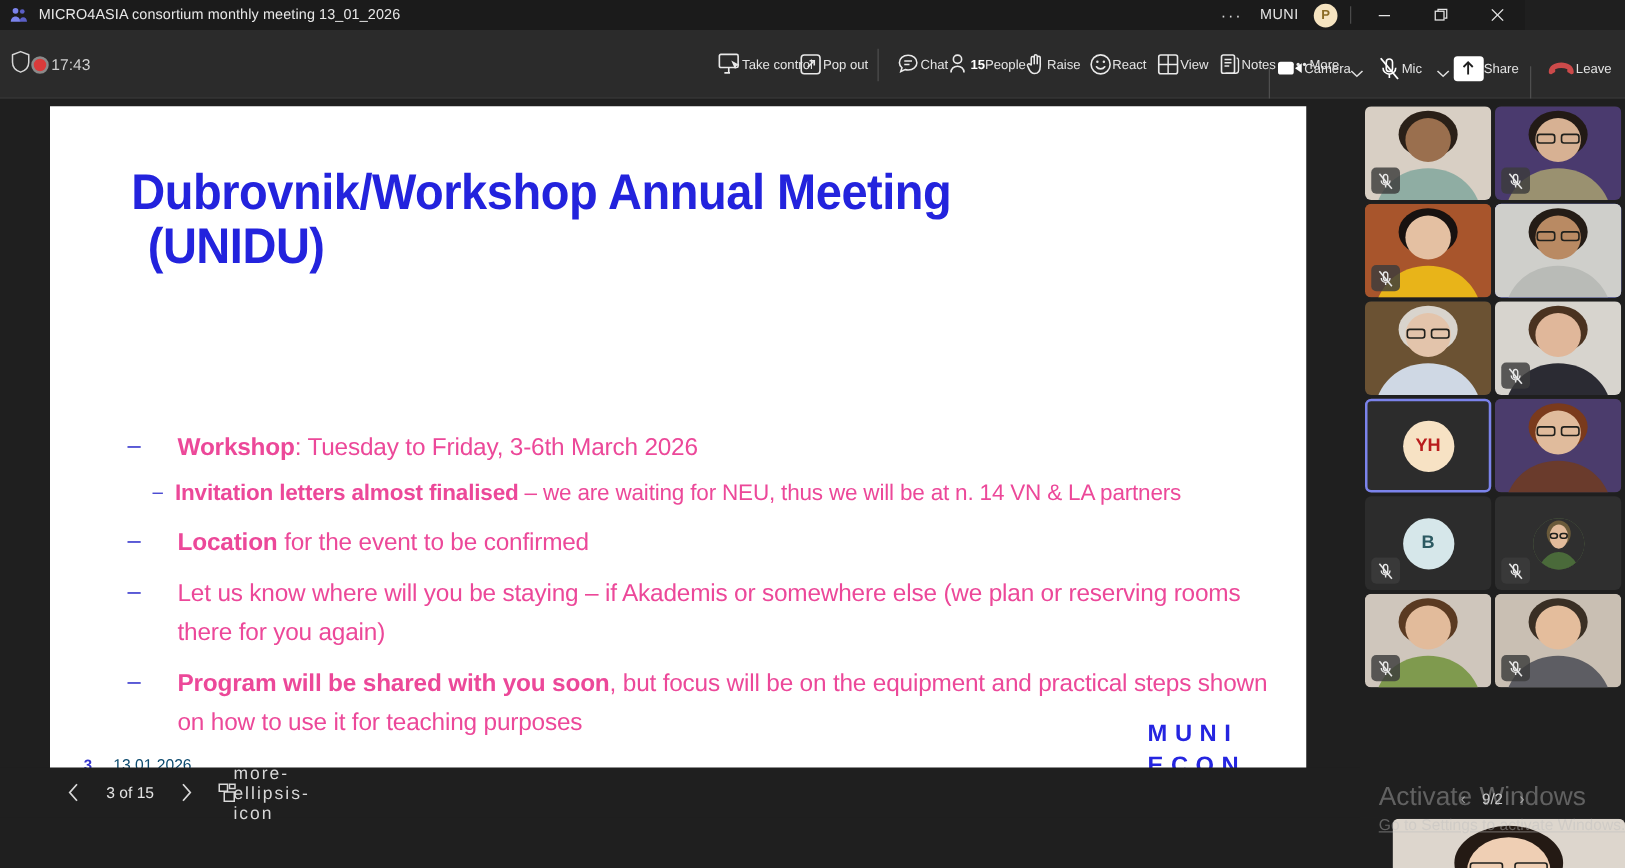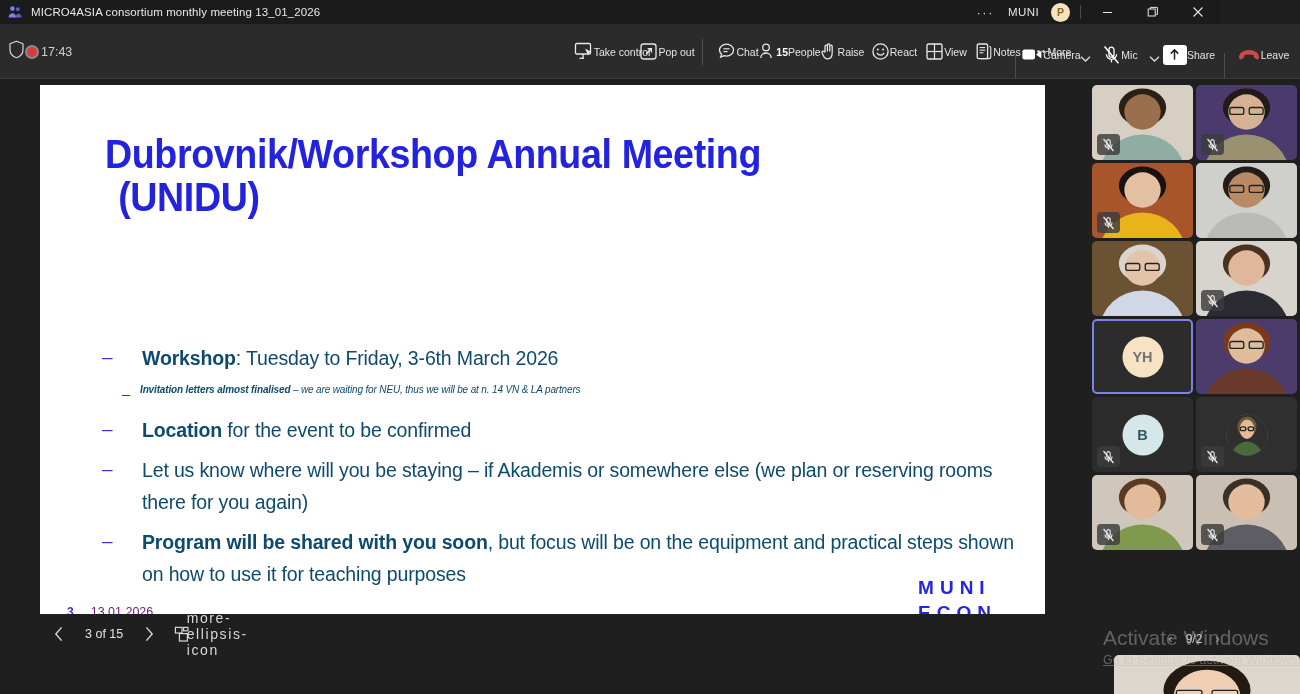--- a/index.html
+++ b/index.html
@@ -118,37 +118,37 @@
   .slide-title .l2 { display: block; padding-left: 14px; }
 
   .bullets { position: absolute; left: 60px; top: 258px; width: 930px; }
   .b-row { display: flex; align-items: flex-start; }
   .b-dash {
     color: #3333cc; font-size: 19px; line-height: 1;
     width: 42px; flex: 0 0 42px; text-align: left; padding-left: 2px;
   }
   .b-dash.sub { font-size: 15px; width: 40px; flex: 0 0 40px; padding-left: 22px; }
   .b-text {
-    color: #0c4a6e; font-size: 19.5px; line-height: 1.62;
+    color: #ec4899; font-size: 19.5px; line-height: 1.62;
     letter-spacing: -0.15px; flex: 1;
     font-family: "Liberation Sans", sans-serif;
   }
-  .b-text.sub { font-size: 10px; line-height: 1.2; font-style: italic; }
+  .b-text.sub { font-size: 18px; line-height: 1.2; }
   .b-row.lvl1 { margin-bottom: 9px; }
   .b-row.lvl2 { margin-bottom: 14px; }
   .b-dash.lvl1-pad { padding-top: 4px; }
   .b-dash.lvl2-pad { padding-top: 2px; }
   .gap-lg { height: 27px; }
 
   .slide-footer {
     position: absolute; left: 27px; bottom: 28px;
     display: flex; align-items: center; gap: 17px;
   }
   .sf-num { color: #3333cc; font-size: 12px; font-weight: bold; }
-  .sf-date { color: #701a75; font-size: 12.5px; }
+  .sf-date { color: #0c4a6e; font-size: 12.5px; }
   .muni-logo {
     position: absolute; right: 48px; bottom: 22px;
     color: #2525e0; text-align: left;
     font-weight: bold; line-height: 1.28;
   }
   .muni-logo .l {
     display: block; font-size: 19px; letter-spacing: 6px;
   }
 
   .name-tip {
@@ -613,21 +613,21 @@
         <span class="mic-badge">
           <svg width="13" height="14" viewBox="0 0 13 14">
             <path d="M6.5 1.6a1.7 1.7 0 0 1 1.7 1.7v3.4a1.7 1.7 0 0 1-3.4 0V3.3A1.7 1.7 0 0 1 6.5 1.6z" fill="none" stroke="#e8e8e8" stroke-width="1.1"></path>
             <path d="M3 6.4a3.5 3.5 0 0 0 7 0" fill="none" stroke="#e8e8e8" stroke-width="1.1"></path>
             <line x1="6.5" y1="9.9" x2="6.5" y2="12" stroke="#e8e8e8" stroke-width="1.1"></line>
             <line x1="1.5" y1="1" x2="11.5" y2="13" stroke="#e8e8e8" stroke-width="1.3"></line>
           </svg>
         </span>
       </div>
       <div class="tile active" style="background: rgb(44, 44, 44);">
-        <span class="avatar-circle" style="background:#f7e2c4;color:#737373">YH</span>
+        <span class="avatar-circle" style="background:#f7e2c4;color:#b91c1c">YH</span>
       </div>
       <div class="tile">
         <span class="ph"><svg width="101" height="75" viewBox="0 0 101 75">
             <rect width="101" height="75" fill="#4b3c6c"></rect>
             <ellipse cx="50.5" cy="22.5" rx="23.634" ry="18.9" fill="#7a3a1c"></ellipse>
             <ellipse cx="50.5" cy="27" rx="18.179999999999996" ry="17.64" fill="#e0bb9c"></ellipse>
             <g>
               <rect x="33.835" y="22.5" width="13.937999999999999" height="6.93" rx="2" fill="none" stroke="#20201c" stroke-width="1.3"></rect>
               <rect x="53.227" y="22.5" width="13.937999999999999" height="6.93" rx="2" fill="none" stroke="#20201c" stroke-width="1.3"></rect>
             </g>

